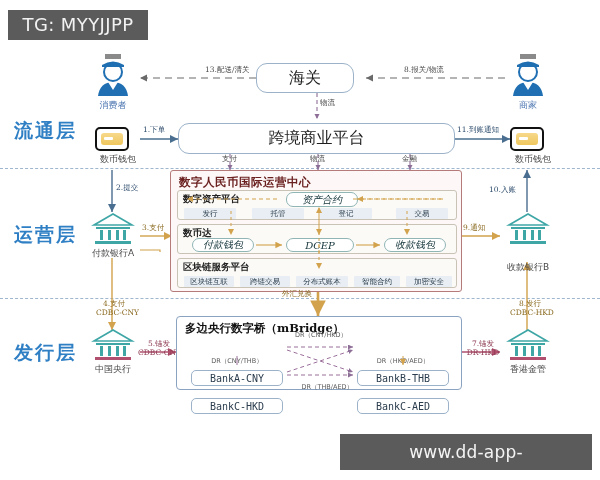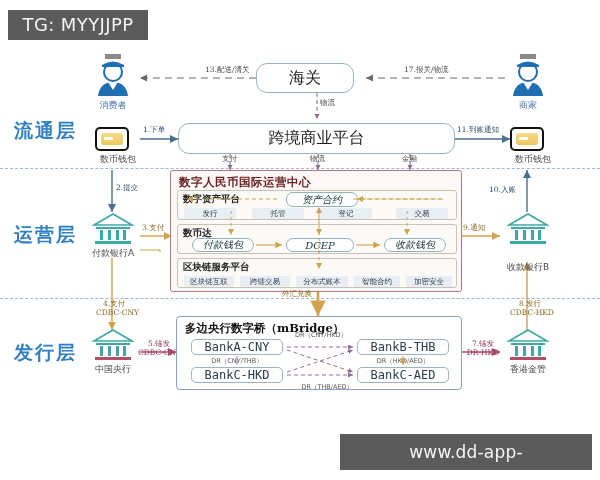--- a/index.html
+++ b/index.html
@@ -109,22 +109,23 @@
     border:1px solid #8aa3c0;border-radius:4px;background:#fff;
     box-sizing:border-box;
   }
   .mb-title{
     font-size:11.5px;color:#111;font-weight:bold;
     font-family:"DejaVu Serif","Liberation Serif",serif;
   }
   .bankbox{
     border:1px solid #9bb2c9;border-radius:5px;background:#fff;
     box-sizing:border-box;display:flex;align-items:center;justify-content:center;
-    font-size:12px;color:#2b3d4d;
+    font-size:10px;color:#2b3d4d;
     font-family:"DejaVu Sans Mono","Liberation Mono",monospace;
+    margin-top:31px;
   }
   .drlab{
     font-size:6.5px;color:#5a5a5a;white-space:nowrap;text-align:center;
     font-family:"DejaVu Sans","Liberation Sans",sans-serif;
   }
 
   
   .alab{
     font-size:7.5px;white-space:nowrap;color:#333;
     font-family:"DejaVu Serif","Liberation Serif",serif;
@@ -230,21 +231,21 @@
       <rect x="15" y="2" width="16" height="5" fill="#8a8a8a"></rect>
       <path d="M12 13 q11 -7 22 0 l0 2 -22 0 z" fill="#1f6fb2"></path>
       <circle cx="23" cy="20" r="9" fill="none" stroke="#1f6fb2" stroke-width="2"></circle>
       <path d="M8 44 q2 -14 15 -14 q13 0 15 14 z" fill="#1f6fb2"></path>
       <path d="M18 30 l5 8 l5 -8 z" fill="#ffffff"></path>
     </svg>
   </div>
   <div class="abs cap" style="left:505px;top:99px;">商家</div>
 
   <div class="abs alab gray" style="left:205px;top:66px;">13.配送/清关</div>
-  <div class="abs alab gray" style="left:404px;top:66px;">17.报关/物流</div>
+  <div class="abs alab gray" style="left:404px;top:66px;">8.报关/物流</div>
   <div class="abs alab gray" style="left:320px;top:99px;">物流</div>
 
   <div class="abs wallet" style="left:95px;top:127px;">
     <div class="wallet-in"></div>
   </div>
   <div class="abs cap cap-dark" style="left:95px;top:153px;">数币钱包</div>
 
   <div class="abs rbox big" style="left:178px;top:123px;width:277px;height:31px;">
     <span>跨境商业平台</span>
   </div>

